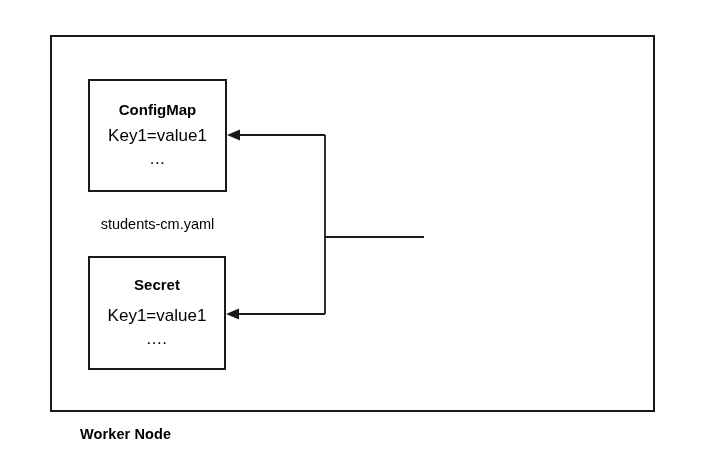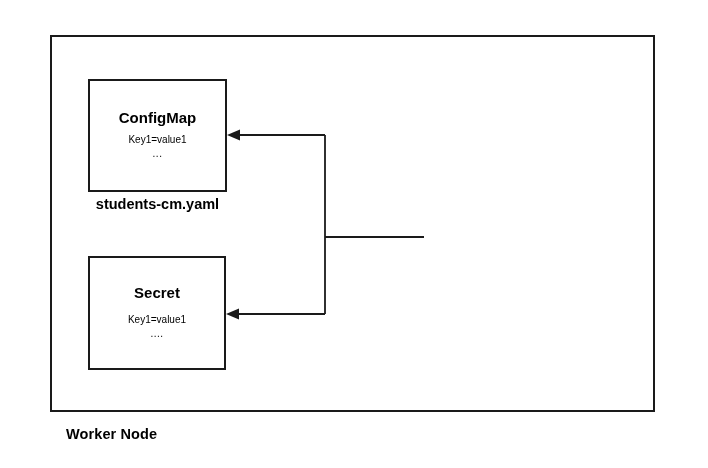--- a/index.html
+++ b/index.html
@@ -29,21 +29,21 @@
     top: 35px;
     width: 605px;
     height: 377px;
     border: 2px solid #1a1a1a;
     background: transparent;
     box-sizing: border-box;
   }
 
   .node-caption {
     position: absolute;
-    left: 66px;
+    left: 80px;
     top: 426px;
     font-size: 14.5px;
     font-weight: bold;
     letter-spacing: 0.1px;
     white-space: nowrap;
   }
 
   
   .res-box {
     position: absolute;
@@ -78,21 +78,21 @@
   }
 
   .box-title {
     font-size: 15px;
     font-weight: bold;
     line-height: 1.1;
     text-align: center;
   }
 
   .box-line {
-    font-size: 10px;
+    font-size: 17px;
     font-weight: normal;
     line-height: 1.25;
     text-align: center;
     white-space: nowrap;
   }
 
   .cm-title { margin-bottom: 7px; }
   .cm-kv    { margin-bottom: 2px; }
   .cm-dots  { letter-spacing: 0.5px; }
 
@@ -104,23 +104,22 @@
   .file-caption {
     position: absolute;
     font-size: 14.5px;
     font-weight: normal;
     text-align: center;
     white-space: nowrap;
   }
 
   .caption-cm {
     left: 88px;
-    top: 196px;
+    top: 216px;
     width: 139px;
-    font-weight: bold;
   }
 
   .caption-sc {
     left: 88px;
     top: 377px;
     width: 138px;
   }
 
   
   .connectors {

